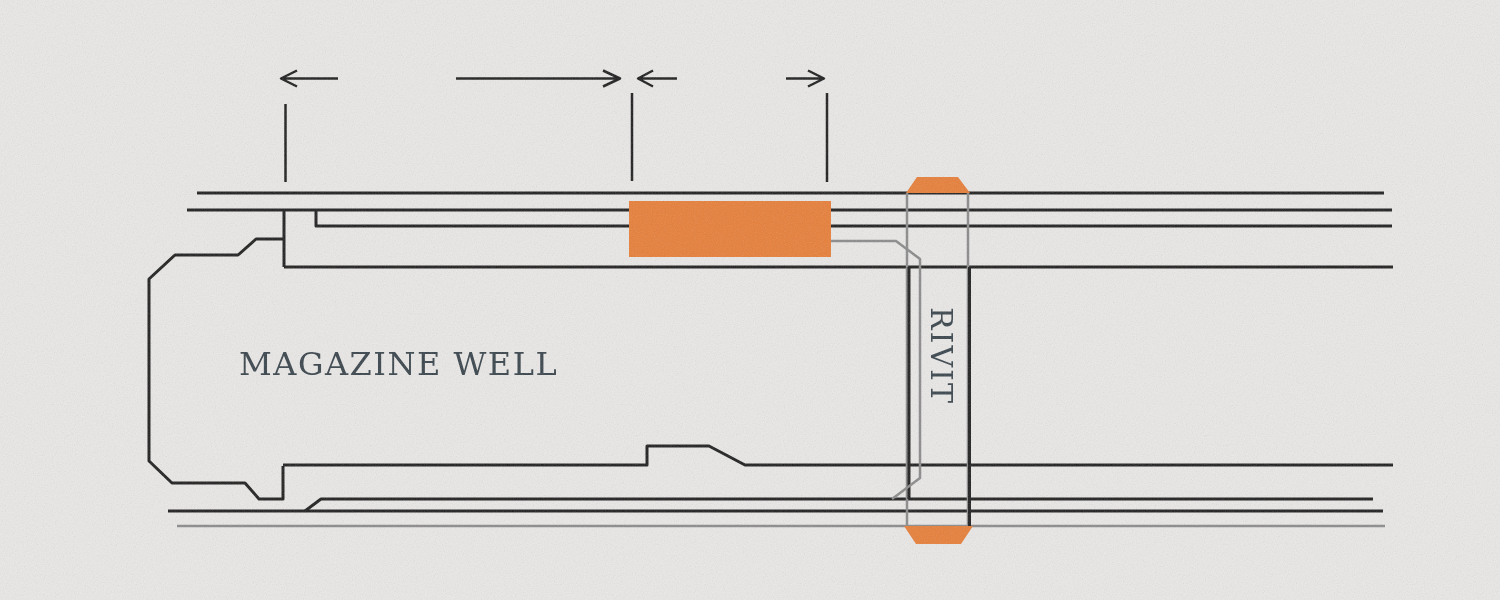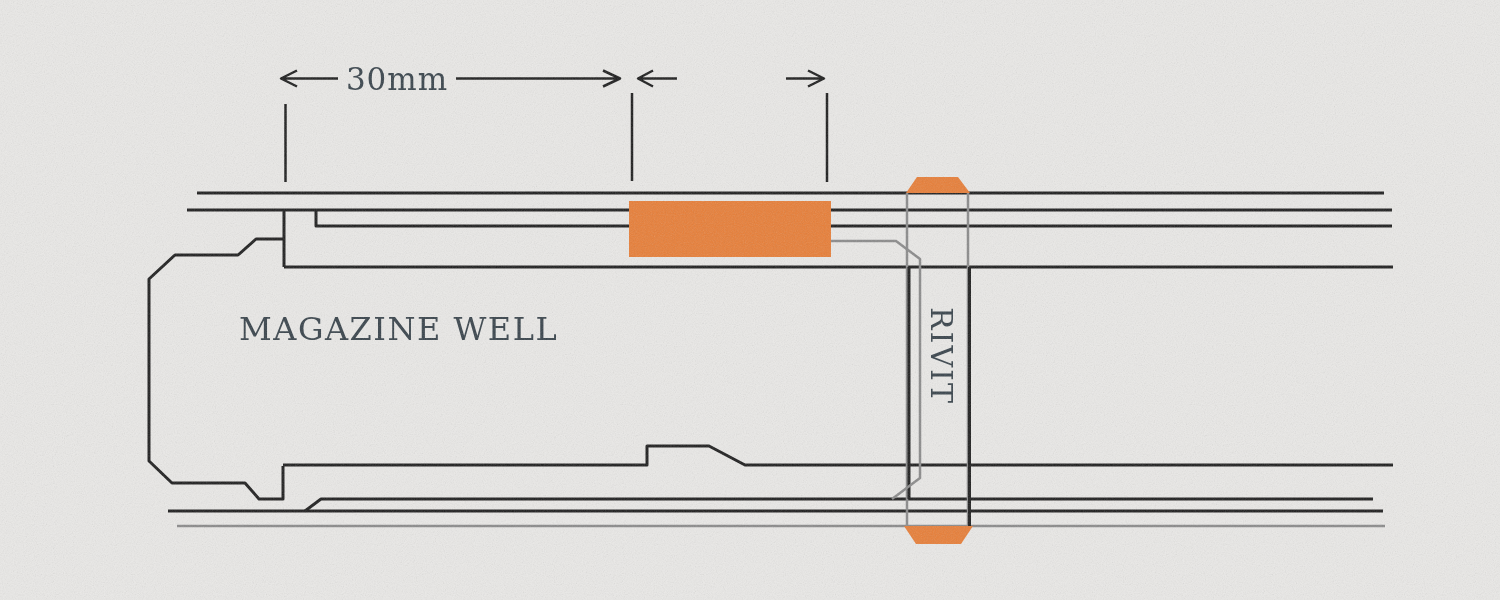--- a/index.html
+++ b/index.html
@@ -76,22 +76,21 @@
     <path class="ln-thin" d="M632,93 V181"></path>
     <path class="ln-thin" d="M827,93 V182"></path>
 
     <path class="ln-thin round" d="M338,78.5 H282 M297,70.5 L281,78.5 L297,86.5"></path>
     <path class="ln-thin round" d="M456,78.5 H619 M603,70.5 L620,78.5 L603,86.5"></path>
 
     <path class="ln-thin round" d="M677,78.5 H640 M653,70.5 L638,78.5 L653,86.5"></path>
     <path class="ln-thin round" d="M786,78.5 H822 M808,70.5 L824,78.5 L808,86.5"></path>
   </svg>
 
-  <div class="label dim-label" style="left:397px;top:79px;">30mm</div>
-  <div class="label magwell-label" style="left:239px;top:329px;">MAGAZINE WELL</div>
+  <div class="label magwell-label" style="left:239px;top:364px;">MAGAZINE WELL</div>
   <div class="label rivet-label" style="left:941px;top:356px;">RIVIT</div>
 
   <svg class="noise-svg" width="1500" height="600">
     <filter id="grain" x="0" y="0" width="100%" height="100%">
       <feTurbulence type="fractalNoise" baseFrequency="0.9" numOctaves="2" stitchTiles="stitch"></feTurbulence>
       <feColorMatrix type="saturate" values="0"></feColorMatrix>
     </filter>
     <rect width="1500" height="600" filter="url(#grain)" opacity="0.22"></rect>
   </svg>
 

